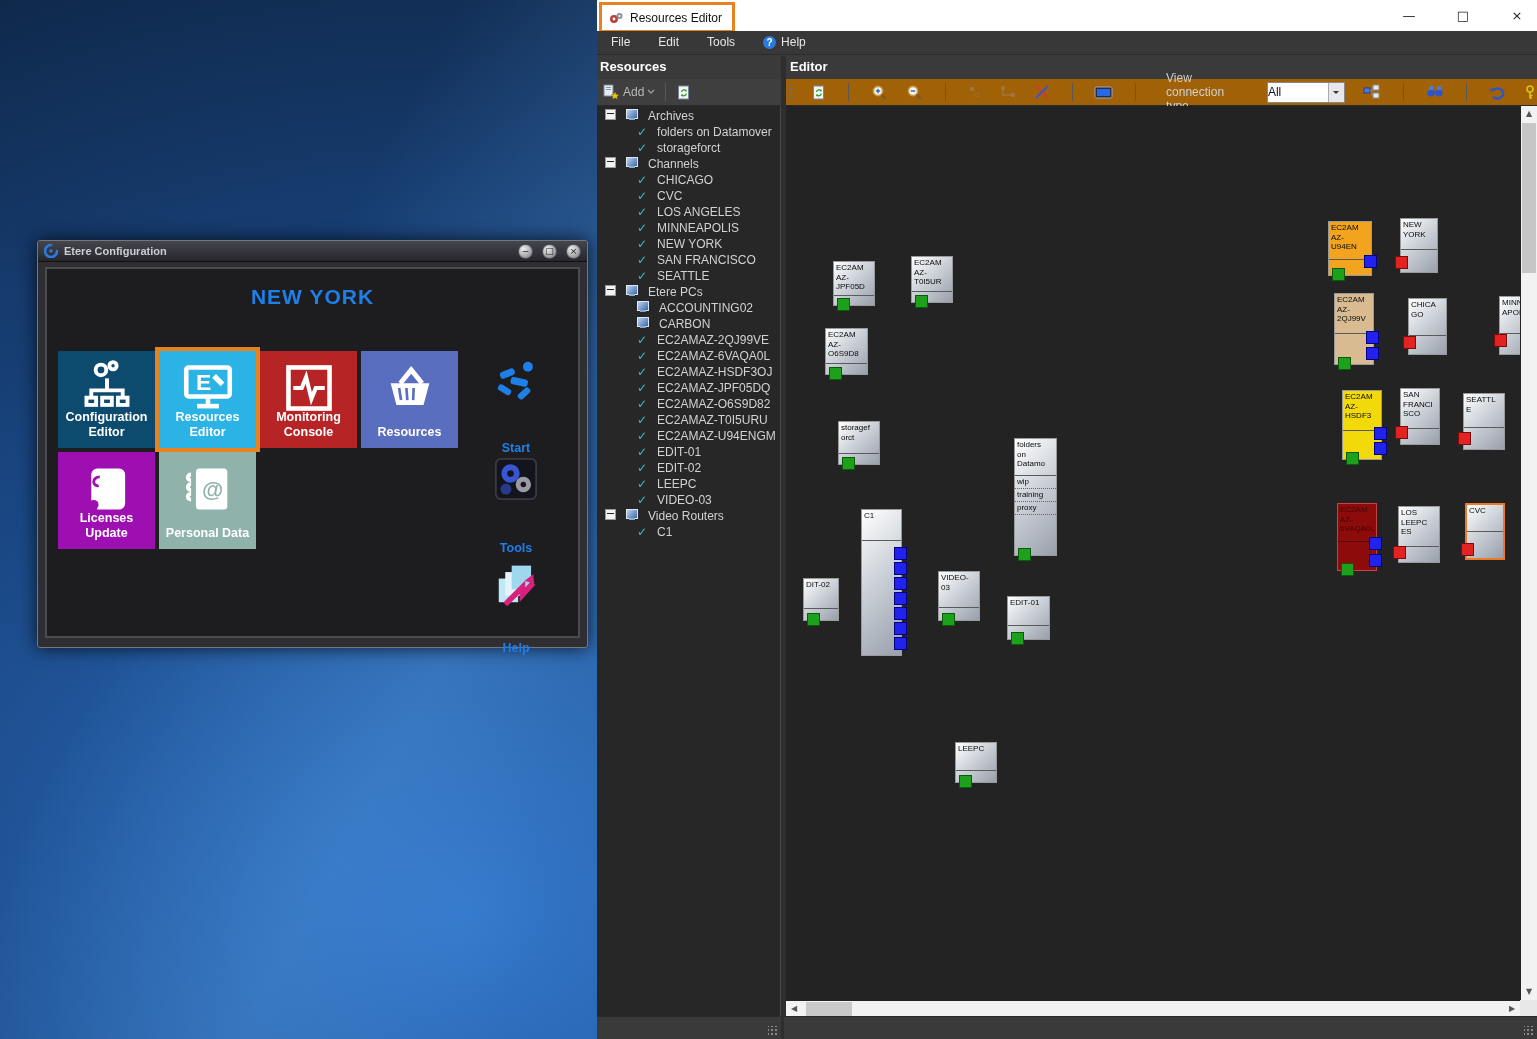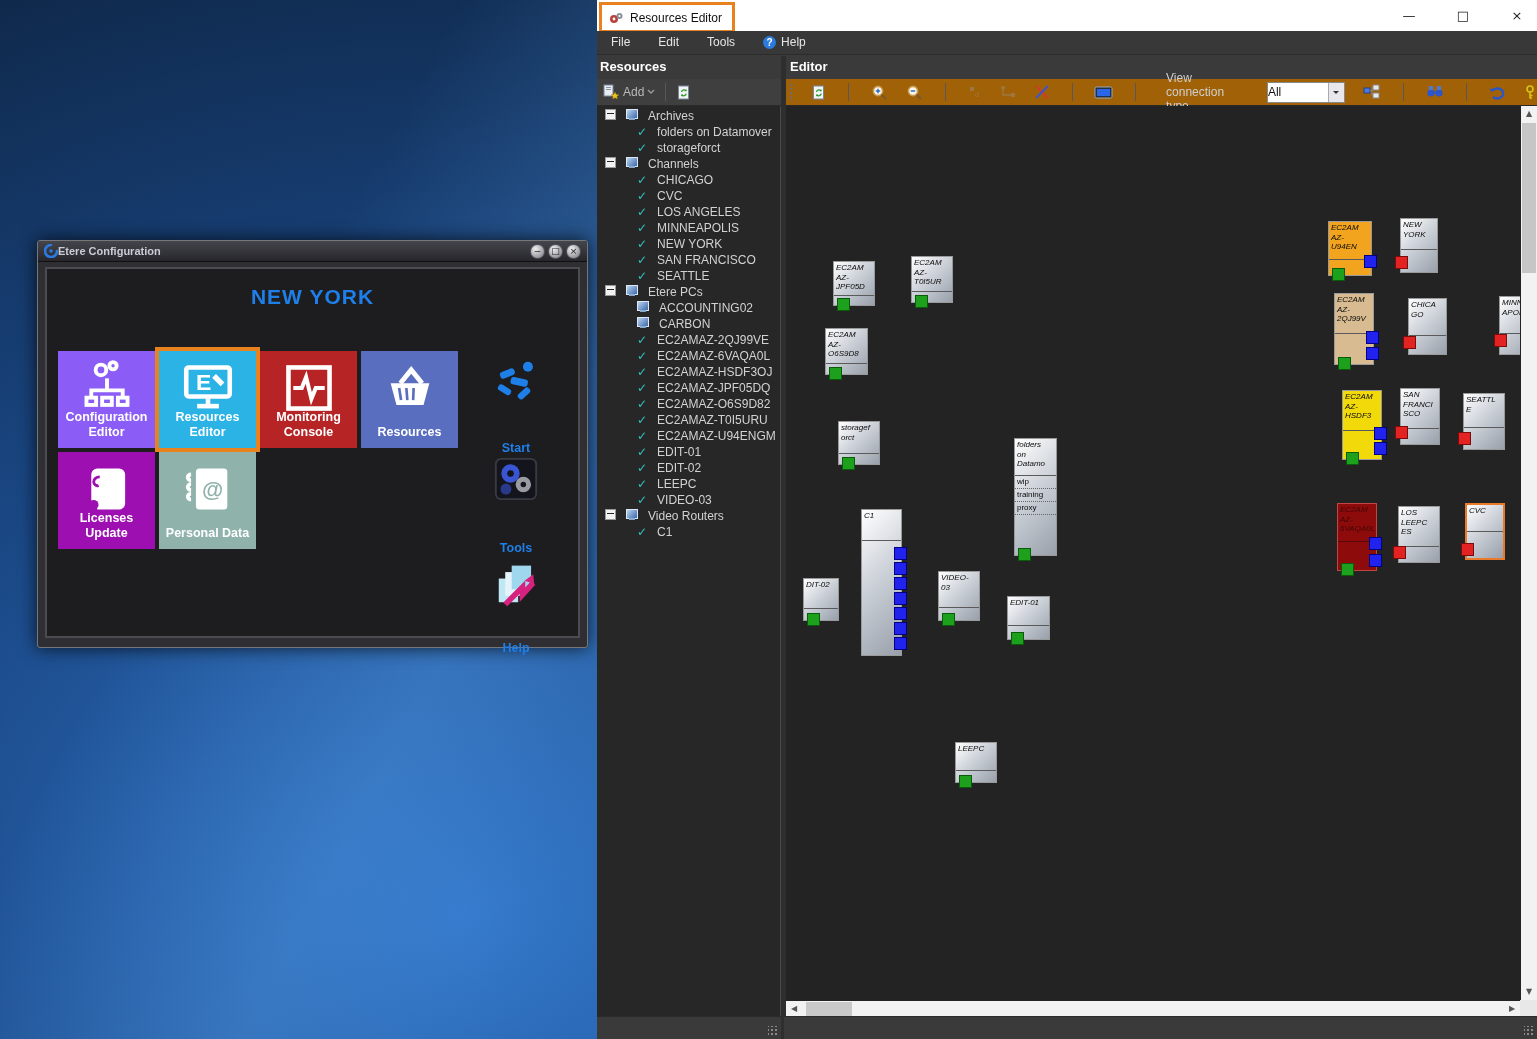--- a/index.html
+++ b/index.html
@@ -7,21 +7,21 @@
   #screen{position:relative;width:1537px;height:1039px;overflow:hidden;
     background:
       linear-gradient(118deg, rgba(140,190,255,0) 22%, rgba(95,165,235,0.30) 38%, rgba(140,190,255,0) 54%),
       linear-gradient(100deg, rgba(80,140,220,0) 40%, rgba(70,150,230,0.28) 58%, rgba(60,120,200,0) 74%),
       radial-gradient(ellipse at 30% 88%, #2f74c8 0%, #1a4784 42%, #081526 100%);
   }
   
   #etere-win{position:absolute;left:37px;top:240px;width:549px;height:406px;
     background:#2e2e33;border:1px solid #777;border-radius:3px;
     box-shadow:0 0 18px rgba(0,0,0,.75);}
-  #etere-titlebar{height:20px;display:flex;align-items:center;padding:0 6px;
+  #etere-titlebar{height:20px;display:flex;align-items:center;gap:6px;padding:0 6px;
     background:linear-gradient(#45454d,#26262b);border-bottom:1px solid #111;border-radius:3px 3px 0 0;}
   #etere-titlebar .title{color:#c9cdd6;font-size:11px;font-weight:bold;flex:1;}
   .round-btn{width:13px;height:13px;border-radius:50%;background:radial-gradient(circle at 35% 30%,#efefef,#9a9aa2 70%);
     border:1px solid #55555c;color:#222;font-size:9px;line-height:12px;text-align:center;margin-left:3px;cursor:default;
     font-family:"DejaVu Sans",sans-serif;}
   #etere-content{position:absolute;left:7px;top:26px;right:7px;bottom:9px;background:#1d1d1f;border:2px solid #4c4c50;}
   #etere-heading{color:#1f7fe8;font-size:21px;font-weight:bold;text-align:center;margin-top:16px;letter-spacing:1px;}
   #tile-grid{position:absolute;left:11px;top:82px;display:grid;grid-template-columns:repeat(4,97px);grid-auto-rows:97px;gap:4px;}
   .tile{position:relative;color:#fff;cursor:pointer;}
   .tile svg{position:absolute;left:50%;top:8px;transform:translateX(-50%);}
@@ -82,21 +82,21 @@
   #vscroll .thumb{position:absolute;left:1px;right:1px;top:17px;height:150px;background:#c6c6c6;cursor:pointer;}
   #hscroll{position:absolute;left:0;right:17px;bottom:0;height:16px;background:#f2f2f2;}
   #hscroll .arrow{position:absolute;top:0;width:16px;height:16px;color:#555;font-size:8px;text-align:center;line-height:16px;
     font-family:"DejaVu Sans",sans-serif;cursor:pointer;}
   #hscroll .thumb{position:absolute;top:1px;bottom:1px;left:20px;width:46px;background:#c9c9c9;cursor:pointer;}
   .corner{position:absolute;right:0;bottom:0;width:17px;height:17px;background:#e8e8e8;}
   
   .node{position:absolute;border:1px solid #9a9a9a;box-sizing:border-box;cursor:move;
     background:linear-gradient(135deg,#ffffff 0%,#cdd2d9 45%,#99a0ab 100%);}
   .node .n-title{font-size:8px;line-height:1.2;color:#0a0a0a;padding:1px 2px;white-space:pre-line;
-    border-bottom:1px solid #5a5a5a;box-sizing:border-box;overflow:hidden;font-style:italic;}
+    border-bottom:1px solid #5a5a5a;box-sizing:border-box;overflow:hidden;}
   .node .n-row{font-size:8px;color:#0a0a0a;padding:1px 2px;border-bottom:1px dotted #666;height:13px;box-sizing:border-box;}
   .node.orange{background:#f2a41f;}
   .node.tan{background:#d8bb90;}
   .node.yellow{background:#f2d90a;}
   .node.darkred{background:#8e0b0b;border-color:#c24444;}
   .node.darkred .n-title{color:rgba(0,0,0,0.55);border-bottom-color:#5a0808;}
   .node.selected{border:2px solid #e87a2a;}
   .sq{position:absolute;width:11px;height:11px;}
   .sq.green{background:#1da11d;border:1px solid #0a5c0a;left:3px;bottom:-6px;}
   .sq.blue{background:#2222ee;border:1px solid #000080;right:-6px;}
@@ -123,21 +123,21 @@
         <circle cx="7" cy="7" r="1.8" fill="#2a7ae0"></circle>
       </svg>
       <span class="title">Etere Configuration</span>
       <span class="round-btn">−</span>
       <span class="round-btn">□</span>
       <span class="round-btn">×</span>
     </div>
     <div id="etere-content">
       <div id="etere-heading">NEW YORK</div>
       <div id="tile-grid">
-          <div class="tile" style="background: #8b5cf6;"><span><svg width="62" height="58" viewBox="0 0 24 24">
+          <div class="tile" style="background: #0c4a6e;"><span><svg width="62" height="58" viewBox="0 0 24 24">
                 <g fill="none" stroke="#fff" stroke-width="1.6">
                   <circle cx="9.5" cy="4.5" r="2.2"></circle>
                   <circle cx="14.5" cy="2.8" r="1.5"></circle>
                   <line x1="12" y1="8" x2="12" y2="13"></line>
                   <path d="M5.5 16v-3h13v3"></path>
                   <rect x="3.5" y="16" width="4" height="3"></rect>
                   <rect x="10" y="16" width="4" height="3"></rect>
                   <rect x="16.5" y="16" width="4" height="3"></rect>
                 </g>
               </svg></span><div class="tile-label">Configuration Editor</div></div>

